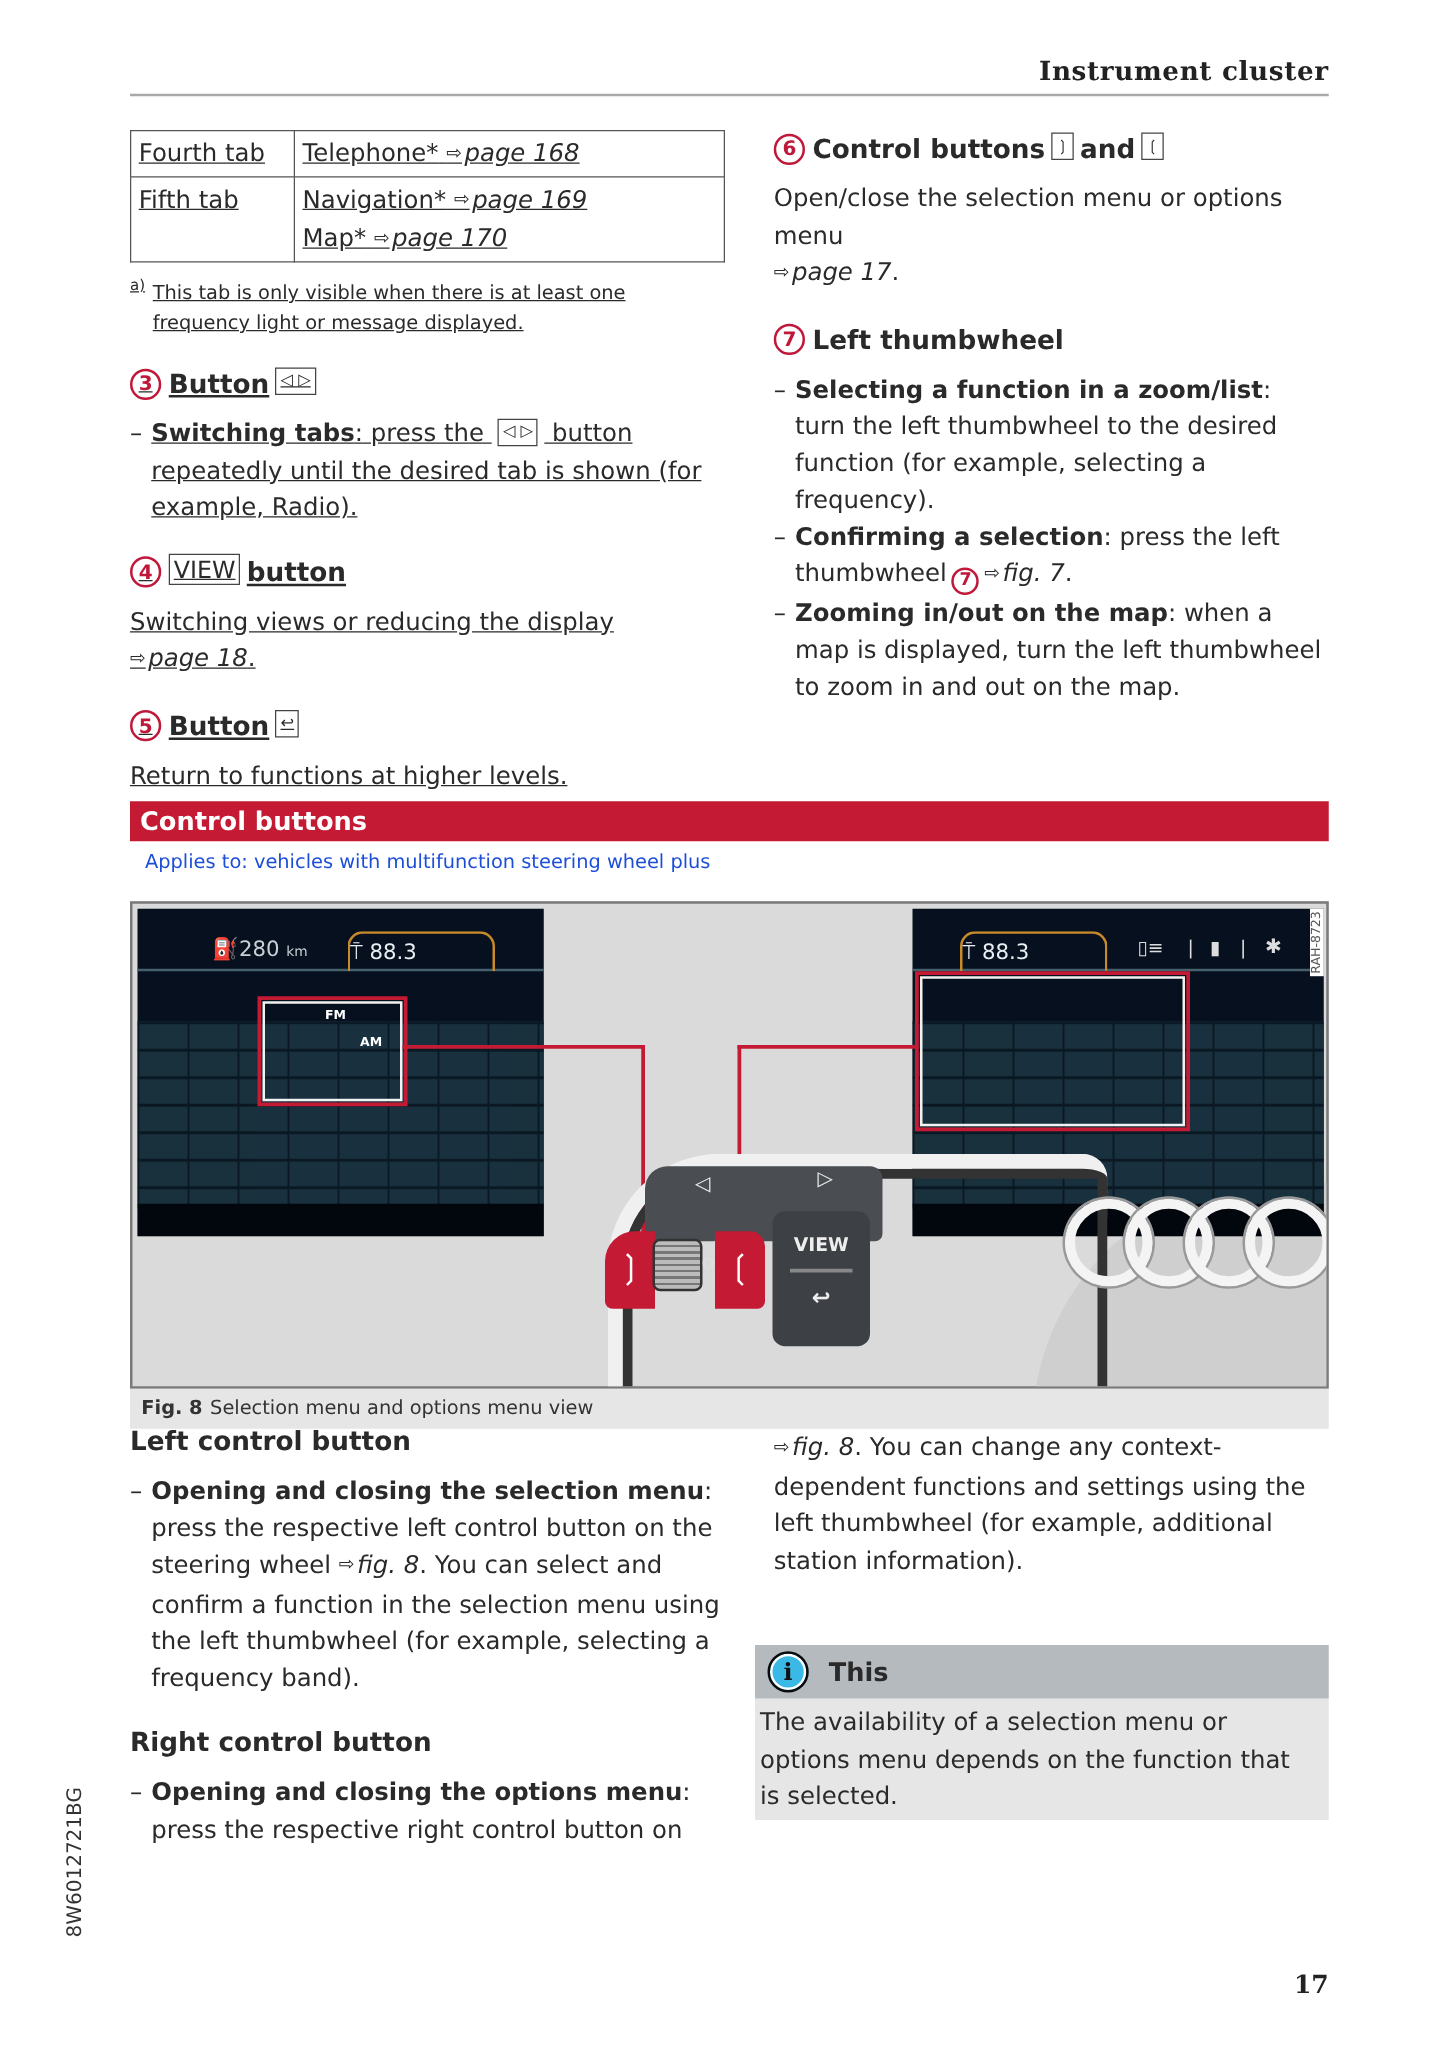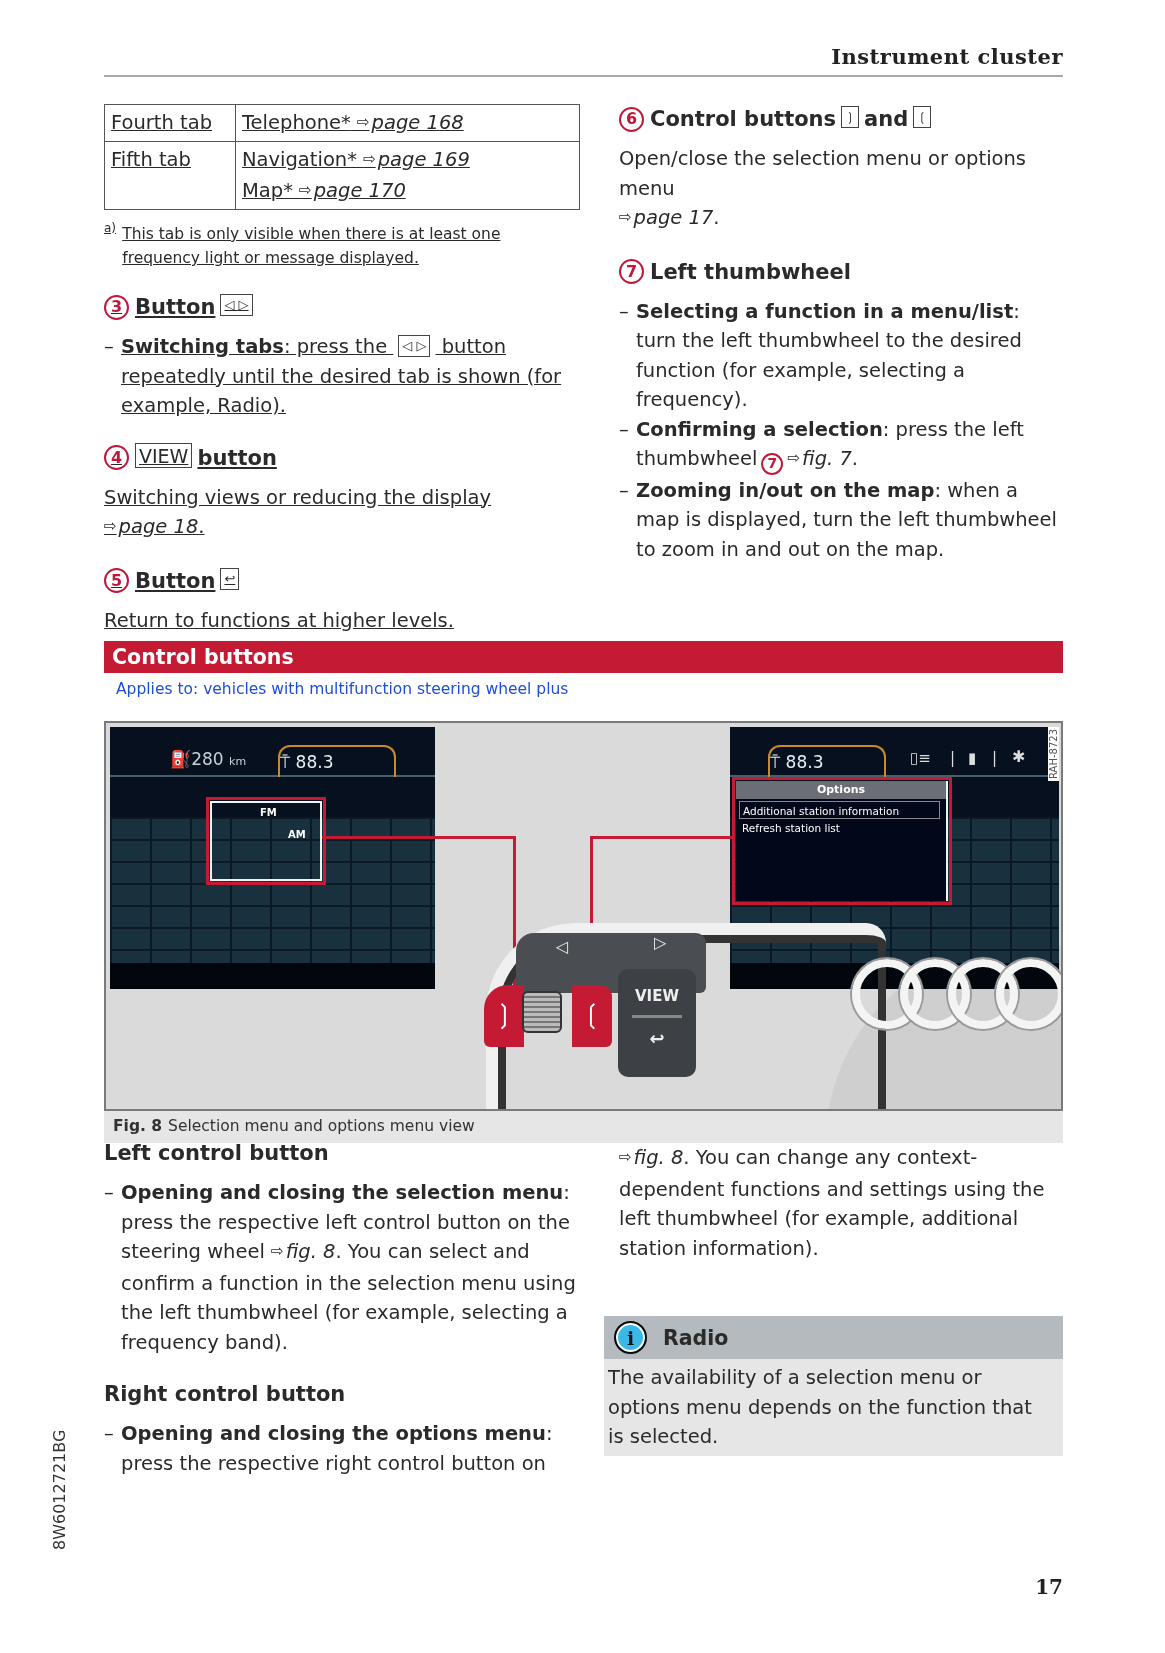--- a/index.html
+++ b/index.html
@@ -152,21 +152,21 @@
   <p class="para">
     <span>Open/close the selection menu or options menu</span><br>
     <span class="arr">⇨</span><span class="pref">page 17</span><span>.</span>
   </p>
 
   <h3 class="item">
     <span class="num">7</span>
     <span>Left thumbwheel</span>
   </h3>
   <div class="bullet">
-    <b>Selecting a function in a menu/list</b><span>: turn the left thumbwheel to the desired function (for example, selecting a frequency).</span>
+    <b>Selecting a function in a zoom/list</b><span>: turn the left thumbwheel to the desired function (for example, selecting a frequency).</span>
   </div>
   <div class="bullet">
     <b>Confirming a selection</b><span>: press the left thumbwheel</span><span class="num sm">7</span><span class="arr">⇨</span><span class="pref">fig. 7</span><span>.</span>
   </div>
   <div class="bullet">
     <b>Zooming in/out on the map</b><span>: when a map is displayed, turn the left thumbwheel to zoom in and out on the map.</span>
   </div>
 </div>
 
 <div class="section-bar">Control buttons</div>
@@ -195,25 +195,20 @@
     <div class="topline"></div>
     <div class="tab-pill" style="left:38px; width:118px;">
       <span>⍑</span> <span>88.3</span>
     </div>
     <div style="position:absolute; left:180px; top:22px; color:#ddd; font-size:15px;">▯≡</div>
     <div style="position:absolute; left:220px; top:22px; color:#ddd; font-size:15px;">|</div>
     <div style="position:absolute; left:238px; top:22px; color:#ddd; font-size:15px;">▮</div>
     <div style="position:absolute; left:262px; top:22px; color:#ddd; font-size:15px;">|</div>
     <div style="position:absolute; left:282px; top:20px; color:#ddd; font-size:16px;">✱</div>
     <div class="hl-box" style="left:2px; top:50px; width:220px; height:128px;"></div>
-    <div class="options-panel">
-      <div class="options-head">Options</div>
-      <div class="opt sel">Additional station information</div>
-      <div class="opt">Refresh station list</div>
-    </div>
     <div class="bottom-black"></div>
   </div>
   <div class="rah">RAH-8723</div>
 
   <div class="leader" style="left:216px; top:113px; width:194px; height:3px;"></div>
   <div class="leader" style="left:407px; top:113px; width:3px; height:160px;"></div>
   <div class="leader" style="left:484px; top:113px; width:142px; height:3px;"></div>
   <div class="leader" style="left:484px; top:113px; width:3px; height:160px;"></div>
 
   <div class="wheel-frame"></div>
@@ -254,19 +249,19 @@
 
 <div class="col col-right" style="top:1143px; padding-left:0;">
   <p class="para">
     <span class="arr">⇨</span><span class="pref">fig. 8</span><span>. You can change any context-dependent functions and settings using the left thumbwheel (for example, additional station information).</span>
   </p>
 </div>
 
 <div class="tips">
   <div class="tips-head">
     <span class="info-icon">i</span>
-    <span>Radio</span>
+    <span>This</span>
   </div>
   <div class="tips-body">The availability of a selection menu or options menu depends on the function that is selected.</div>
 </div>
 
 <div class="doc-code">8W6012721BG</div>
 <div class="page-num">17</div>
 
 </body></html>

